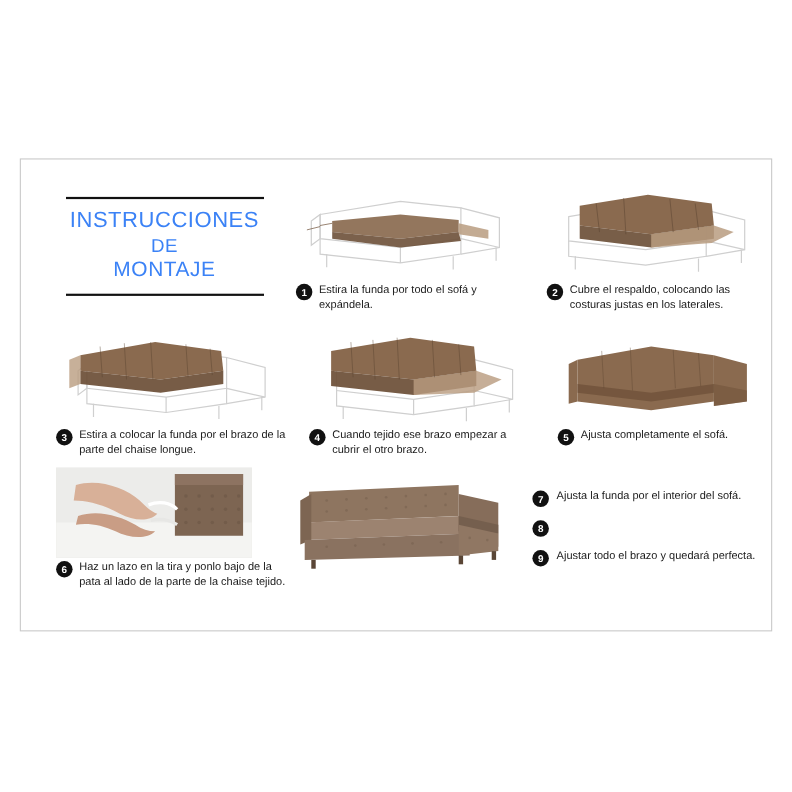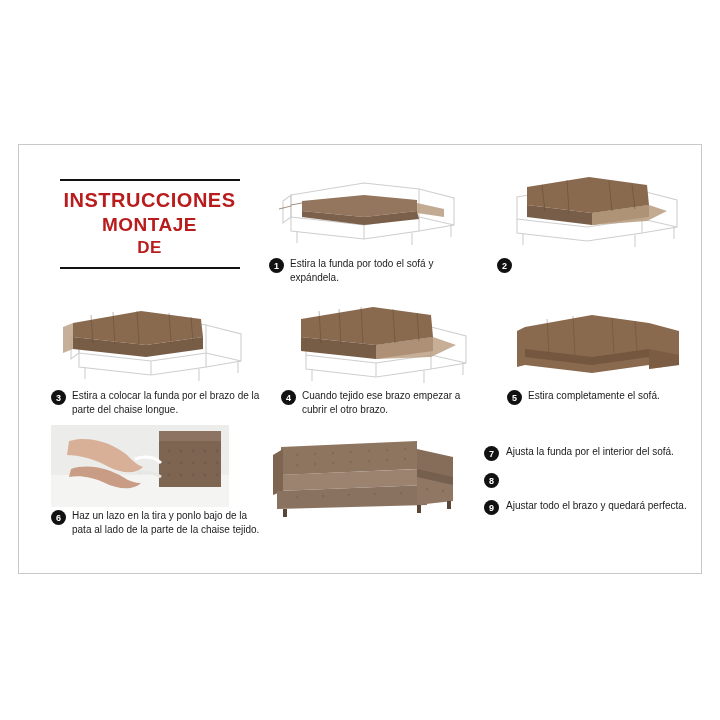--- a/index.html
+++ b/index.html
@@ -33,23 +33,23 @@
 
   
   .title-block {
     position: absolute;
     left: 18px;
     top: 26px;
     width: 205px;
     text-align: center;
   }
   .title-line {
-    font-weight: bold;
+    font-weight: normal;
     letter-spacing: 0.5px;
-    color: #b91c1c;
+    color: #3b82f6;
     line-height: 1.25;
   }
   .title-1 { font-size: 20px; }
   .title-2 { font-size: 17px; }
   .title-3 { font-size: 19px; }
   .title-rule {
     margin: 9px auto 0 auto;
     width: 180px;
     height: 2px;
     background: #111;
@@ -111,22 +111,22 @@
 </style>
 </head>
 <body>
 
 <div id="sheet">
   <div class="inner">
 
     <div class="title-block">
       <div class="title-rule top"></div>
       <div class="title-line title-1">INSTRUCCIONES</div>
+      <div class="title-line title-2">DE</div>
       <div class="title-line title-3">MONTAJE</div>
-      <div class="title-line title-2">DE</div>
       <div class="title-rule"></div>
     </div>
 
     <div class="panel" style="left:240px; top:12px; width:205px; height:92px;">
       <svg viewBox="0 0 205 92" width="205" height="92">
         <g fill="none" stroke="#cfcfcf" stroke-width="1.1">
           <path d="M22 30 L95 18 L150 24 L150 52 L95 60 L22 52 Z"></path>
           <path d="M22 52 L22 66 L95 74 L150 66 L150 52"></path>
           <path d="M95 60 L95 74"></path>
           <path d="M150 24 L185 33 L185 60 L150 66"></path>
@@ -169,20 +169,21 @@
         <g fill="#b99c80" opacity="0.85">
           <path d="M95 48 L152 40 L170 46 L150 56 L95 60 Z"></path>
         </g>
         <g fill="none" stroke="#55402d" stroke-width="0.7" opacity="0.6">
           <path d="M45 20 L48 46 M70 15 L72 48 M112 16 L115 46 M135 20 L138 44"></path>
         </g>
       </svg>
     </div>
     <div class="cap-row" style="left:468px; top:104px; width:200px;">
       <div class="num">2</div>
+      <div class="cap-text">Cubre el respaldo, colocando las costuras  justas en los laterales.</div>
     </div>
 
     <div class="panel" style="left:22px; top:140px; width:210px; height:95px;">
       <svg viewBox="0 0 210 95" width="210" height="95">
         <g fill="none" stroke="#cfcfcf" stroke-width="1.1">
           <path d="M28 38 L100 26 L155 32 L155 60 L100 68 L28 60 Z"></path>
           <path d="M28 60 L28 74 L100 82 L155 74 L155 60"></path>
           <path d="M100 68 L100 82"></path>
           <path d="M155 32 L190 41 L190 68 L155 74"></path>
           <path d="M155 60 L190 68"></path>
@@ -251,21 +252,21 @@
         <g fill="#6d5038" opacity="0.5">
           <path d="M142 56 L172 62 L172 72 L142 76 Z"></path>
         </g>
         <g fill="none" stroke="#5a432f" stroke-width="0.7" opacity="0.5">
           <path d="M40 26 L42 60 M66 23 L68 62 M105 25 L107 60 M128 28 L130 58"></path>
         </g>
       </svg>
     </div>
     <div class="cap-row" style="left:478px; top:236px; width:190px;">
       <div class="num">5</div>
-      <div class="cap-text">Estira completamente el sofá.</div>
+      <div class="cap-text">Ajusta completamente el sofá.</div>
     </div>
 
     <div class="panel photo" style="left:22px; top:272px; width:178px; height:82px;">
       <svg viewBox="0 0 178 82" width="178" height="82">
         <rect x="0" y="0" width="178" height="82" fill="#ececea"></rect>
         <rect x="0" y="50" width="178" height="32" fill="#f4f4f2"></rect>
 
         <path d="M108 6 L170 6 L170 62 L108 62 Z" fill="#7d6552"></path>
         <path d="M108 6 L170 6 L170 16 L108 16 Z" fill="#8d7361"></path>
         <g fill="#6b5645" opacity="0.55">

